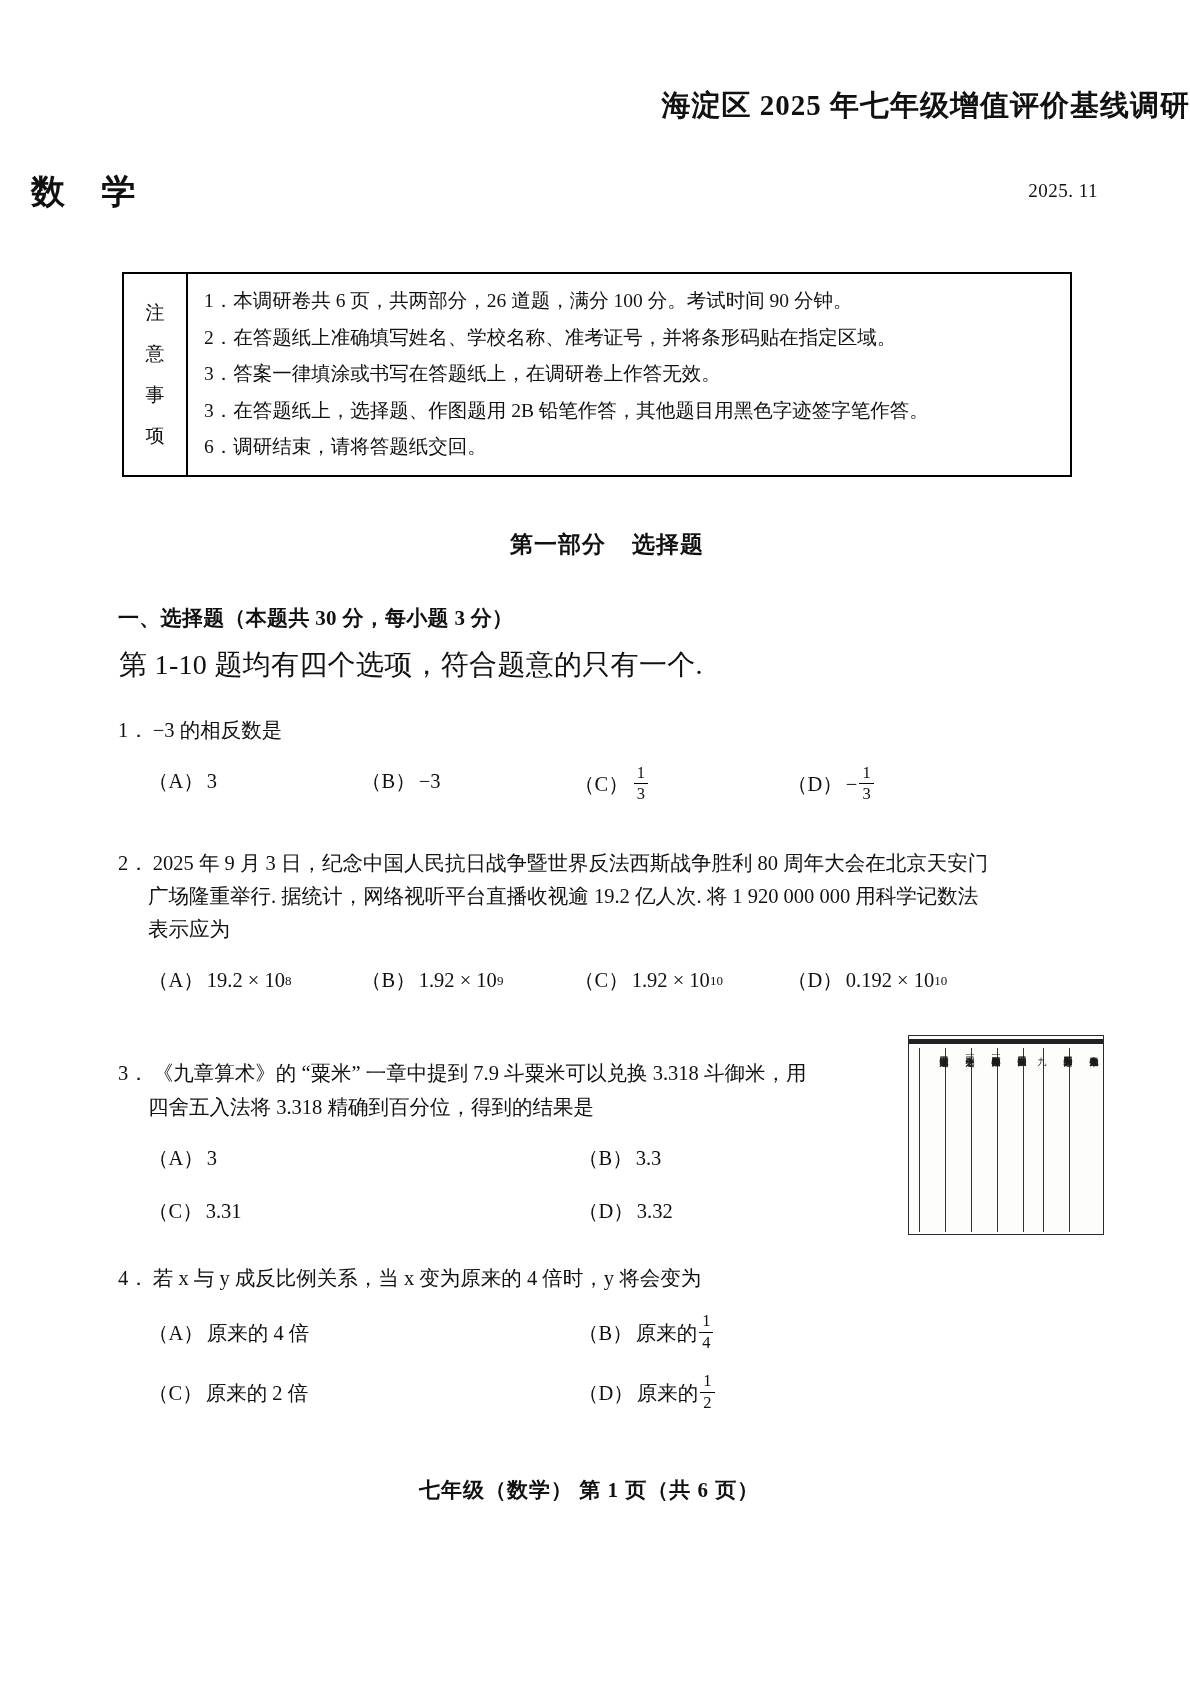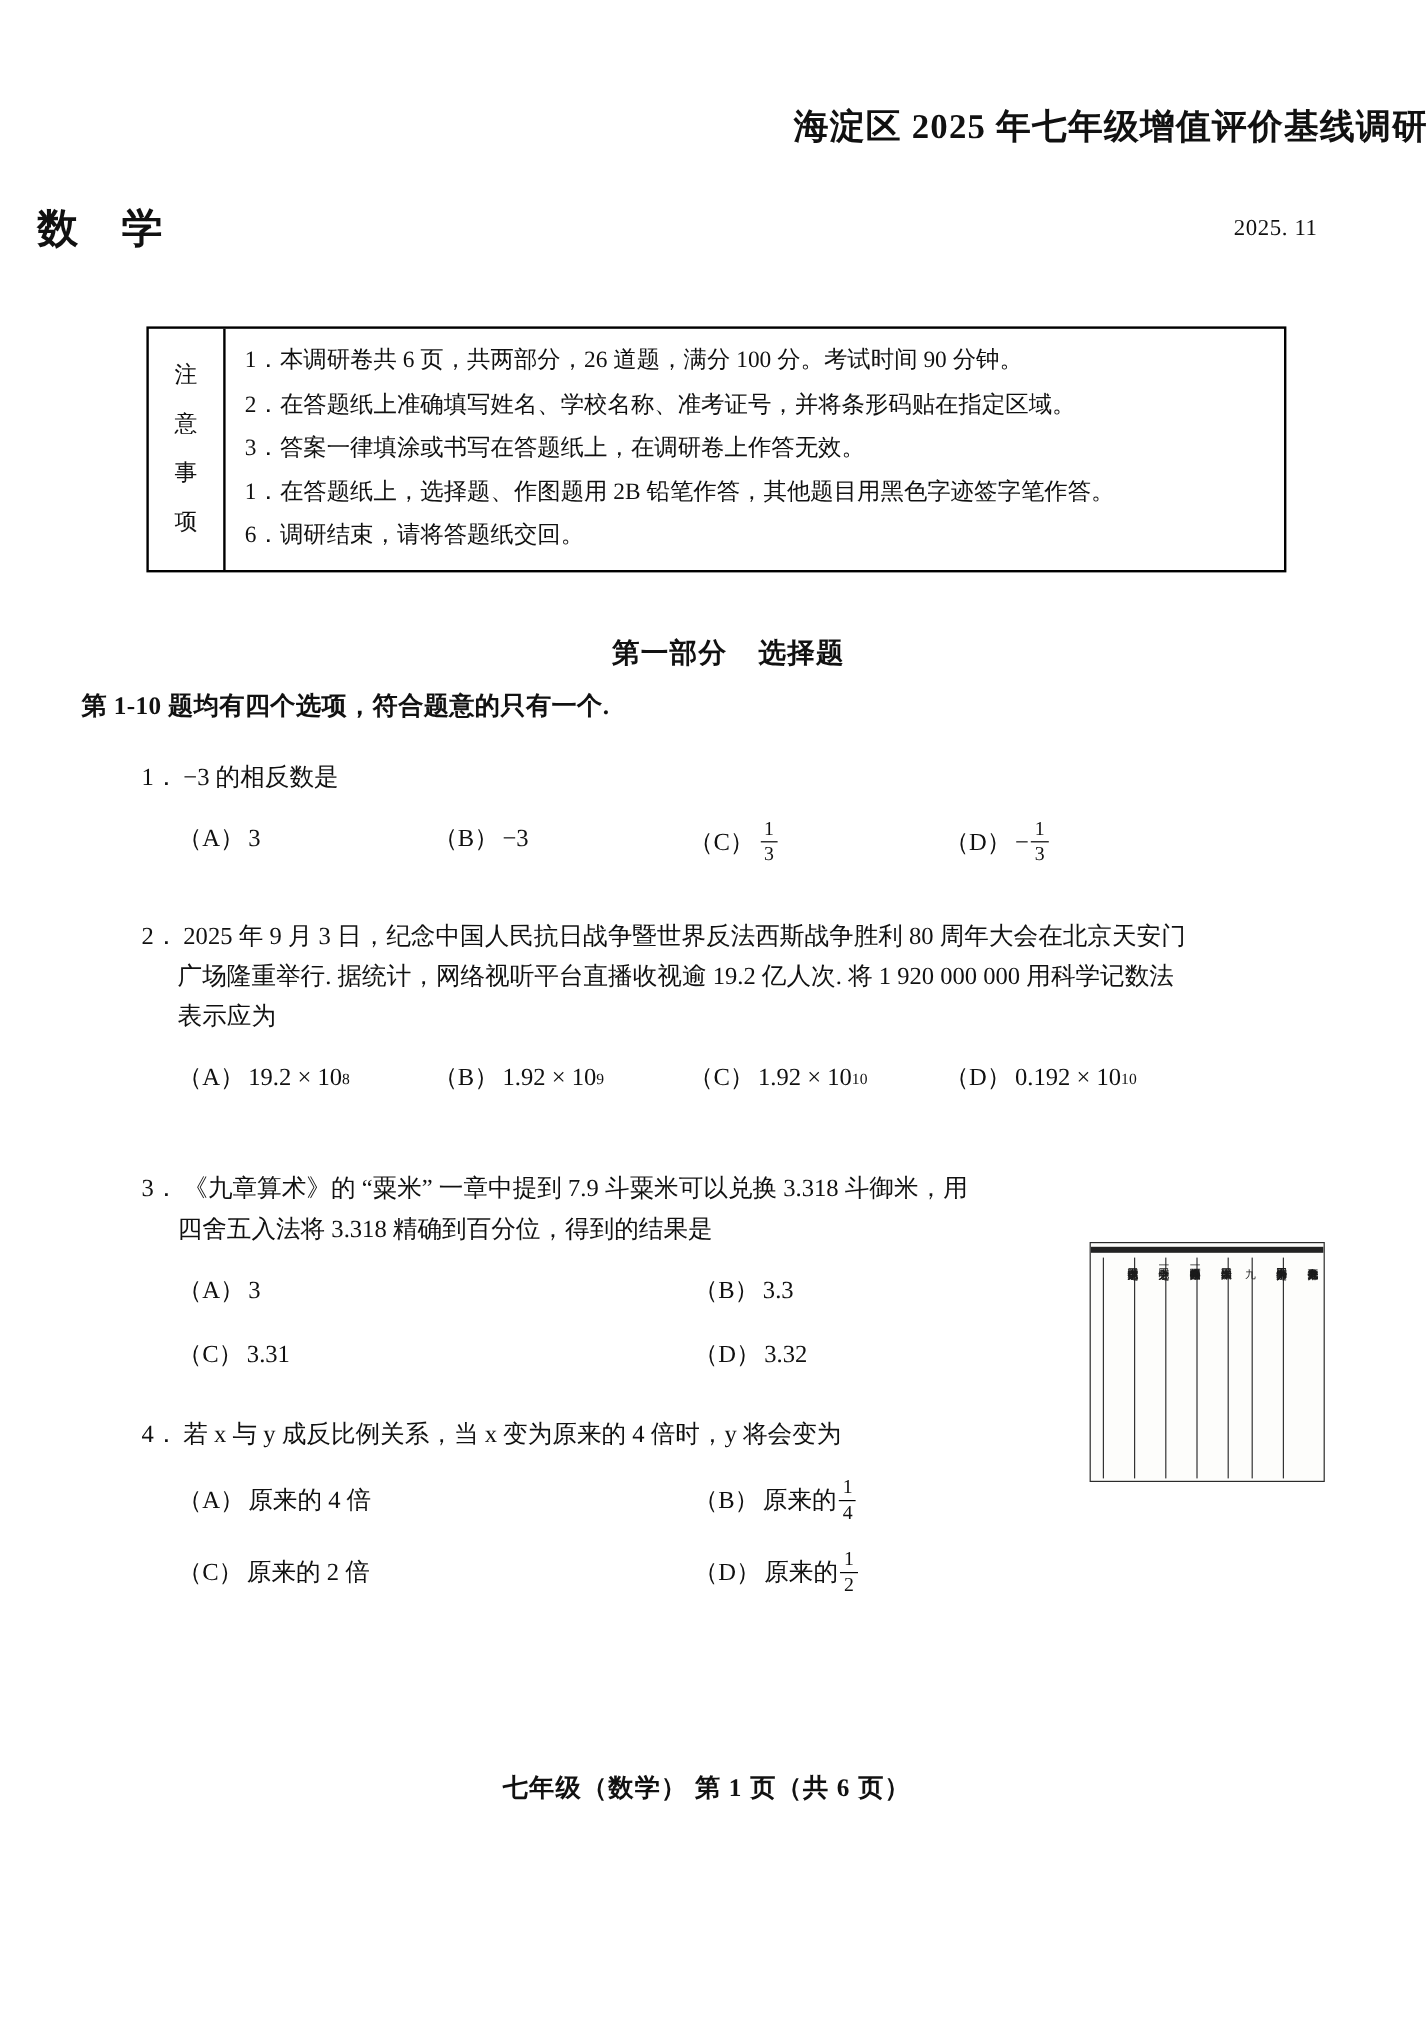--- a/index.html
+++ b/index.html
@@ -100,23 +100,23 @@
   .part-heading .gap { display: inline-block; width: 26px; }
 
   
   .section-title {
     font-size: 21px;
     font-weight: bold;
     margin: 44px 0 0 118px;
     letter-spacing: 0.3px;
   }
   .section-note {
-    font-size: 21px;
-    font-weight: bold;
-    margin: 14px 0 0 68px;
+    font-size: 28px;
+    font-weight: normal;
+    margin: 14px 0 0 119px;
     letter-spacing: 0.3px;
   }
 
   
   .q {
     margin: 30px 0 0 118px;
     font-size: 20.5px;
     line-height: 1.62;
     position: relative;
   }
@@ -238,29 +238,30 @@
     <div class="notice-label">
       <span>注</span>
       <span>意</span>
       <span>事</span>
       <span>项</span>
     </div>
     <div class="notice-items">
       <div class="notice-item">1．本调研卷共 6 页，共两部分，26 道题，满分 100 分。考试时间 90 分钟。</div>
       <div class="notice-item">2．在答题纸上准确填写姓名、学校名称、准考证号，并将条形码贴在指定区域。</div>
       <div class="notice-item">3．答案一律填涂或书写在答题纸上，在调研卷上作答无效。</div>
-      <div class="notice-item">1．在答题纸上，选择题、作图题用 2B 铅笔作答，其他题目用黑色字迹签字笔作答。</div>
+      <div class="notice-item">3．在答题纸上，选择题、作图题用 2B 铅笔作答，其他题目用黑色字迹签字笔作答。</div>
       <div class="notice-item">6．调研结束，请将答题纸交回。</div>
     </div>
   </div>
 
   <div class="part-heading">
     <span>第一部分</span><span class="gap"></span><span>选择题</span>
   </div>
 
+  <div class="section-title">一、选择题（本题共 30 分，每小题 3 分）</div>
   <div class="section-note">第 1-10 题均有四个选项，符合题意的只有一个.</div>
 
   <div class="q">
     <span class="q-stem">
       <span class="num">1．</span><span>−3 的相反数是</span>
     </span>
     <div class="opts cols4">
       <div class="opt">
         <span class="lab">（A）</span>
         <span>3</span>

